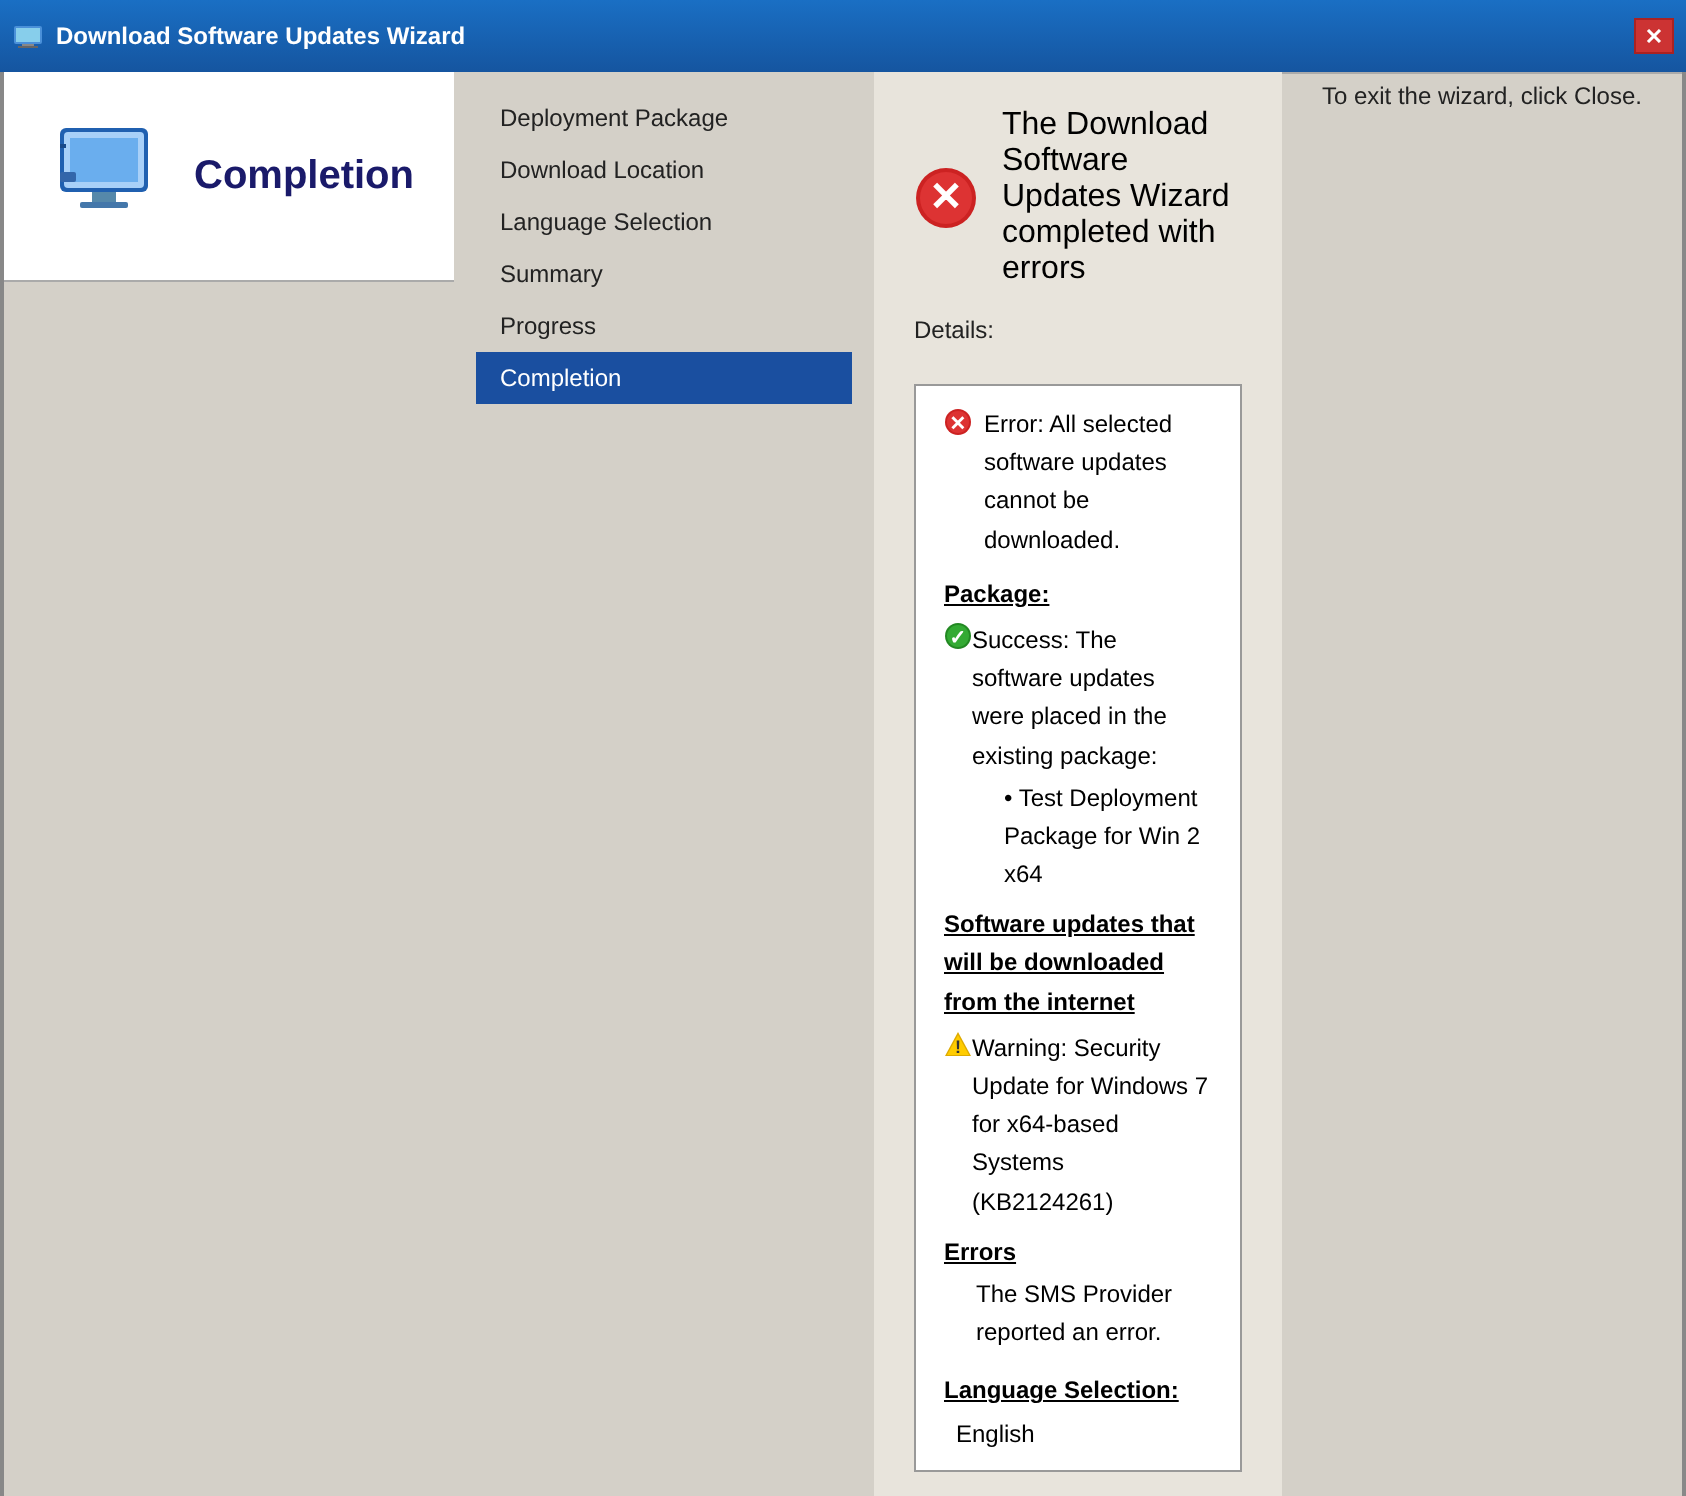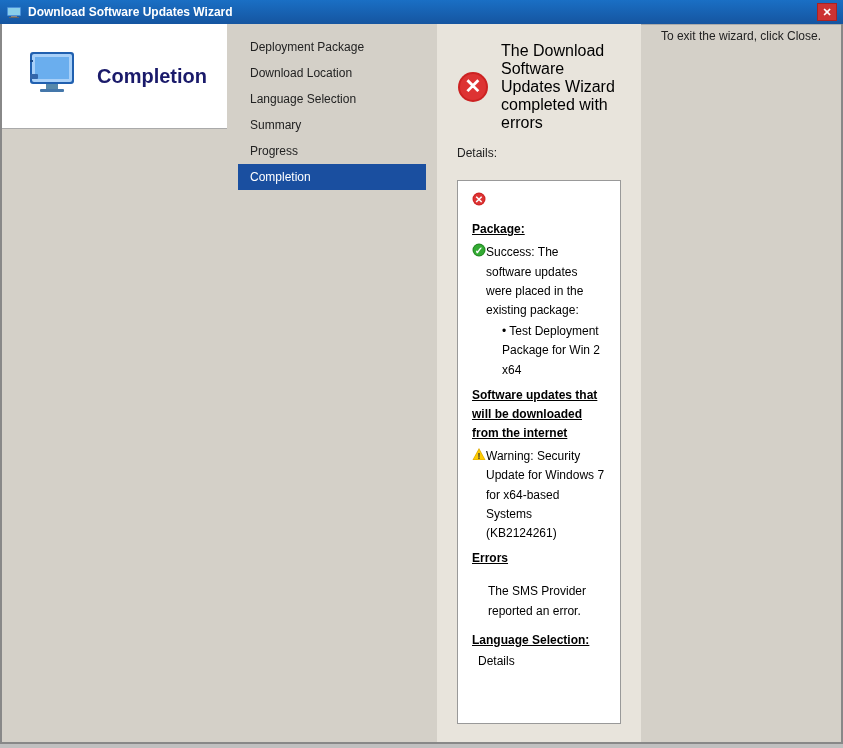--- a/index.html
+++ b/index.html
@@ -9,21 +9,21 @@
       background: #c0c0c0;
       width: 843px;
       height: 748px;
       overflow: hidden;
     }
 
     
     .title-bar {
       background: linear-gradient(to bottom, #1a6fc4, #1555a0);
       color: white;
-      height: 24px;
+      height: 36px;
       display: flex;
       align-items: center;
       padding: 0 6px;
       user-select: none;
     }
     .title-bar-icon {
       width: 16px;
       height: 16px;
       margin-right: 6px;
       display: flex;
@@ -262,20 +262,21 @@
       <div class="details-box">
 
         <div class="detail-error-row">
           <span class="small-icon">
             <svg width="14" height="14" viewBox="0 0 14 14">
               <circle cx="7" cy="7" r="6.5" fill="#cc2222"></circle>
               <circle cx="7" cy="7" r="5.5" fill="#dd3333"></circle>
               <text x="7" y="11" text-anchor="middle" fill="white" font-size="10" font-weight="bold">✕</text>
             </svg>
           </span>
+          <span>Error: All selected software updates cannot be downloaded.</span>
         </div>
 
         <div class="detail-section-title">Package:</div>
 
         <div class="detail-success-row">
           <span class="small-icon">
             <svg width="14" height="14" viewBox="0 0 14 14">
               <circle cx="7" cy="7" r="6.5" fill="#228822"></circle>
               <circle cx="7" cy="7" r="5.5" fill="#33aa33"></circle>
               <text x="7" y="11" text-anchor="middle" fill="white" font-size="10" font-weight="bold">✓</text>
@@ -297,29 +298,29 @@
               <polygon points="7,2.5 12.5,12.5 1.5,12.5" fill="#ffcc00"></polygon>
               <text x="7" y="11.5" text-anchor="middle" fill="#333" font-size="9" font-weight="bold">!</text>
             </svg>
           </span>
           <span>Warning: Security Update for Windows 7 for x64-based Systems (KB2124261)</span>
         </div>
 
         <div style="margin-top:6px;">
           <span class="detail-section-title">Errors</span>
         </div>
-        <div style="margin-left:16px; margin-top:14px;">
+        <div style="margin-left:16px; margin-top:2px;">
           <span>The SMS Provider reported an error.</span>
         </div>
 
         <div style="margin-top:10px;">
           <span class="detail-section-title">Language Selection:</span>
         </div>
         <div style="margin-left:6px; margin-top:2px;">
-          <span>Details</span>
+          <span>English</span>
         </div>
 
       </div>
 
     </div>
   </div>
 
   <div class="footer">
     <span>To exit the wizard, click Close.</span>
   </div>

